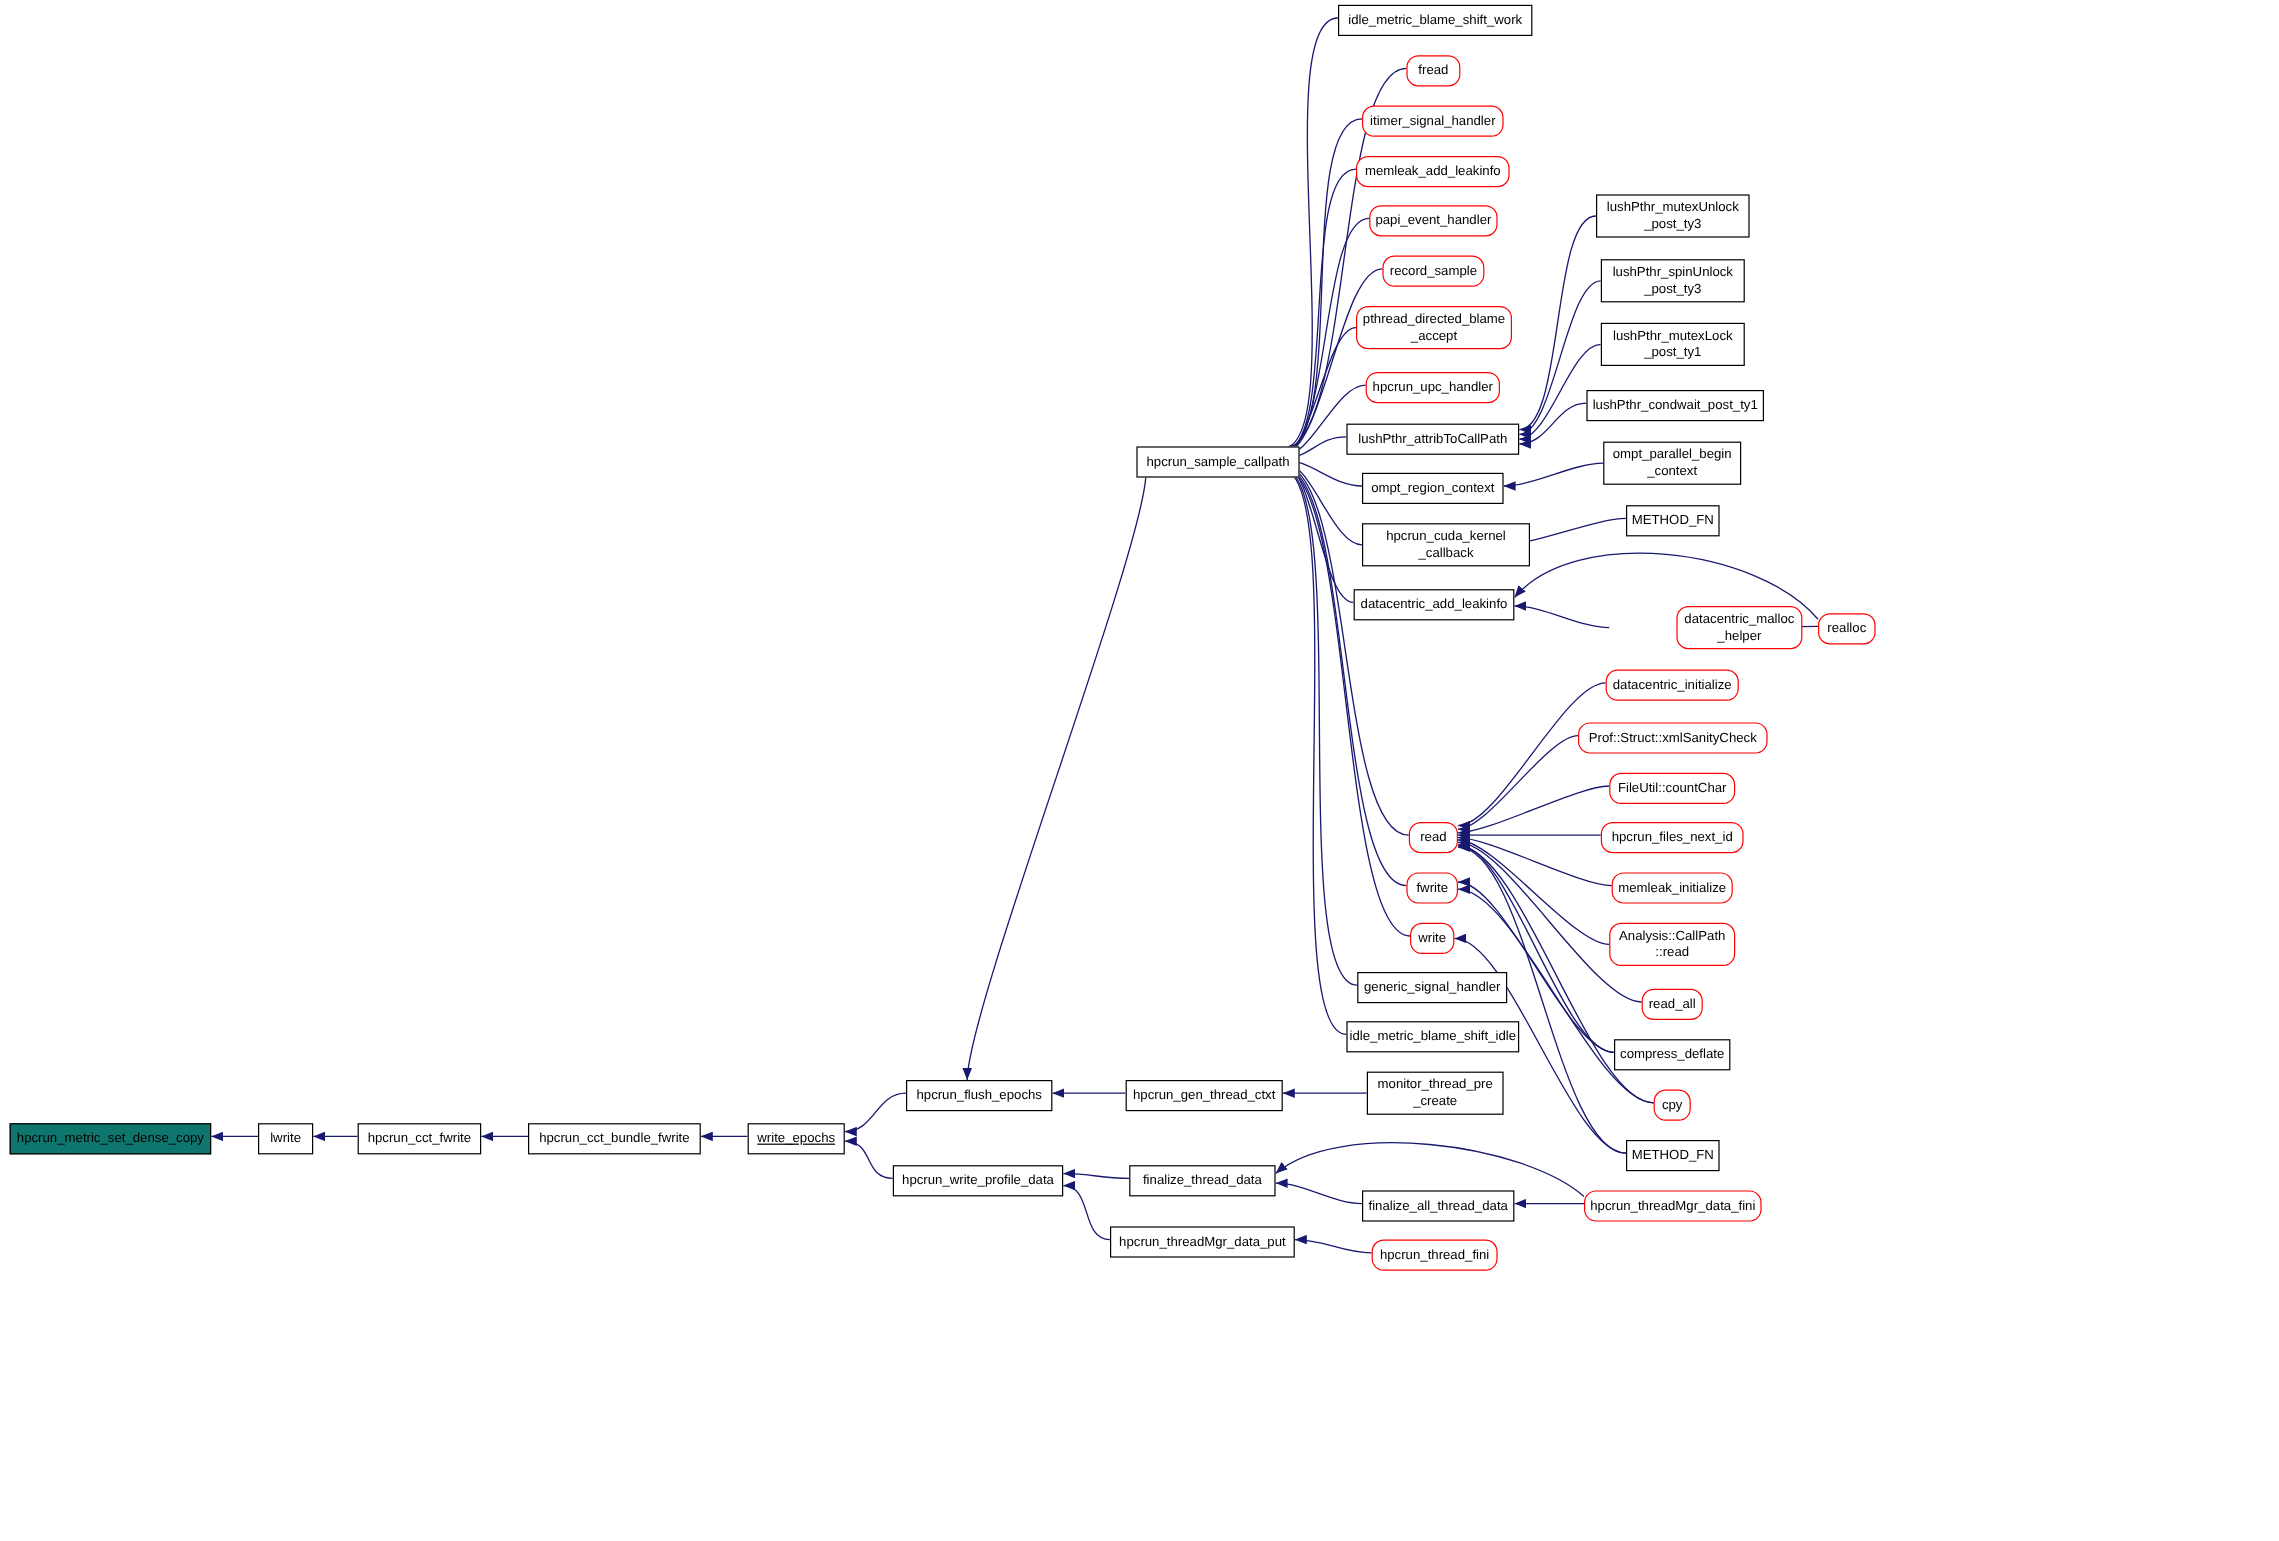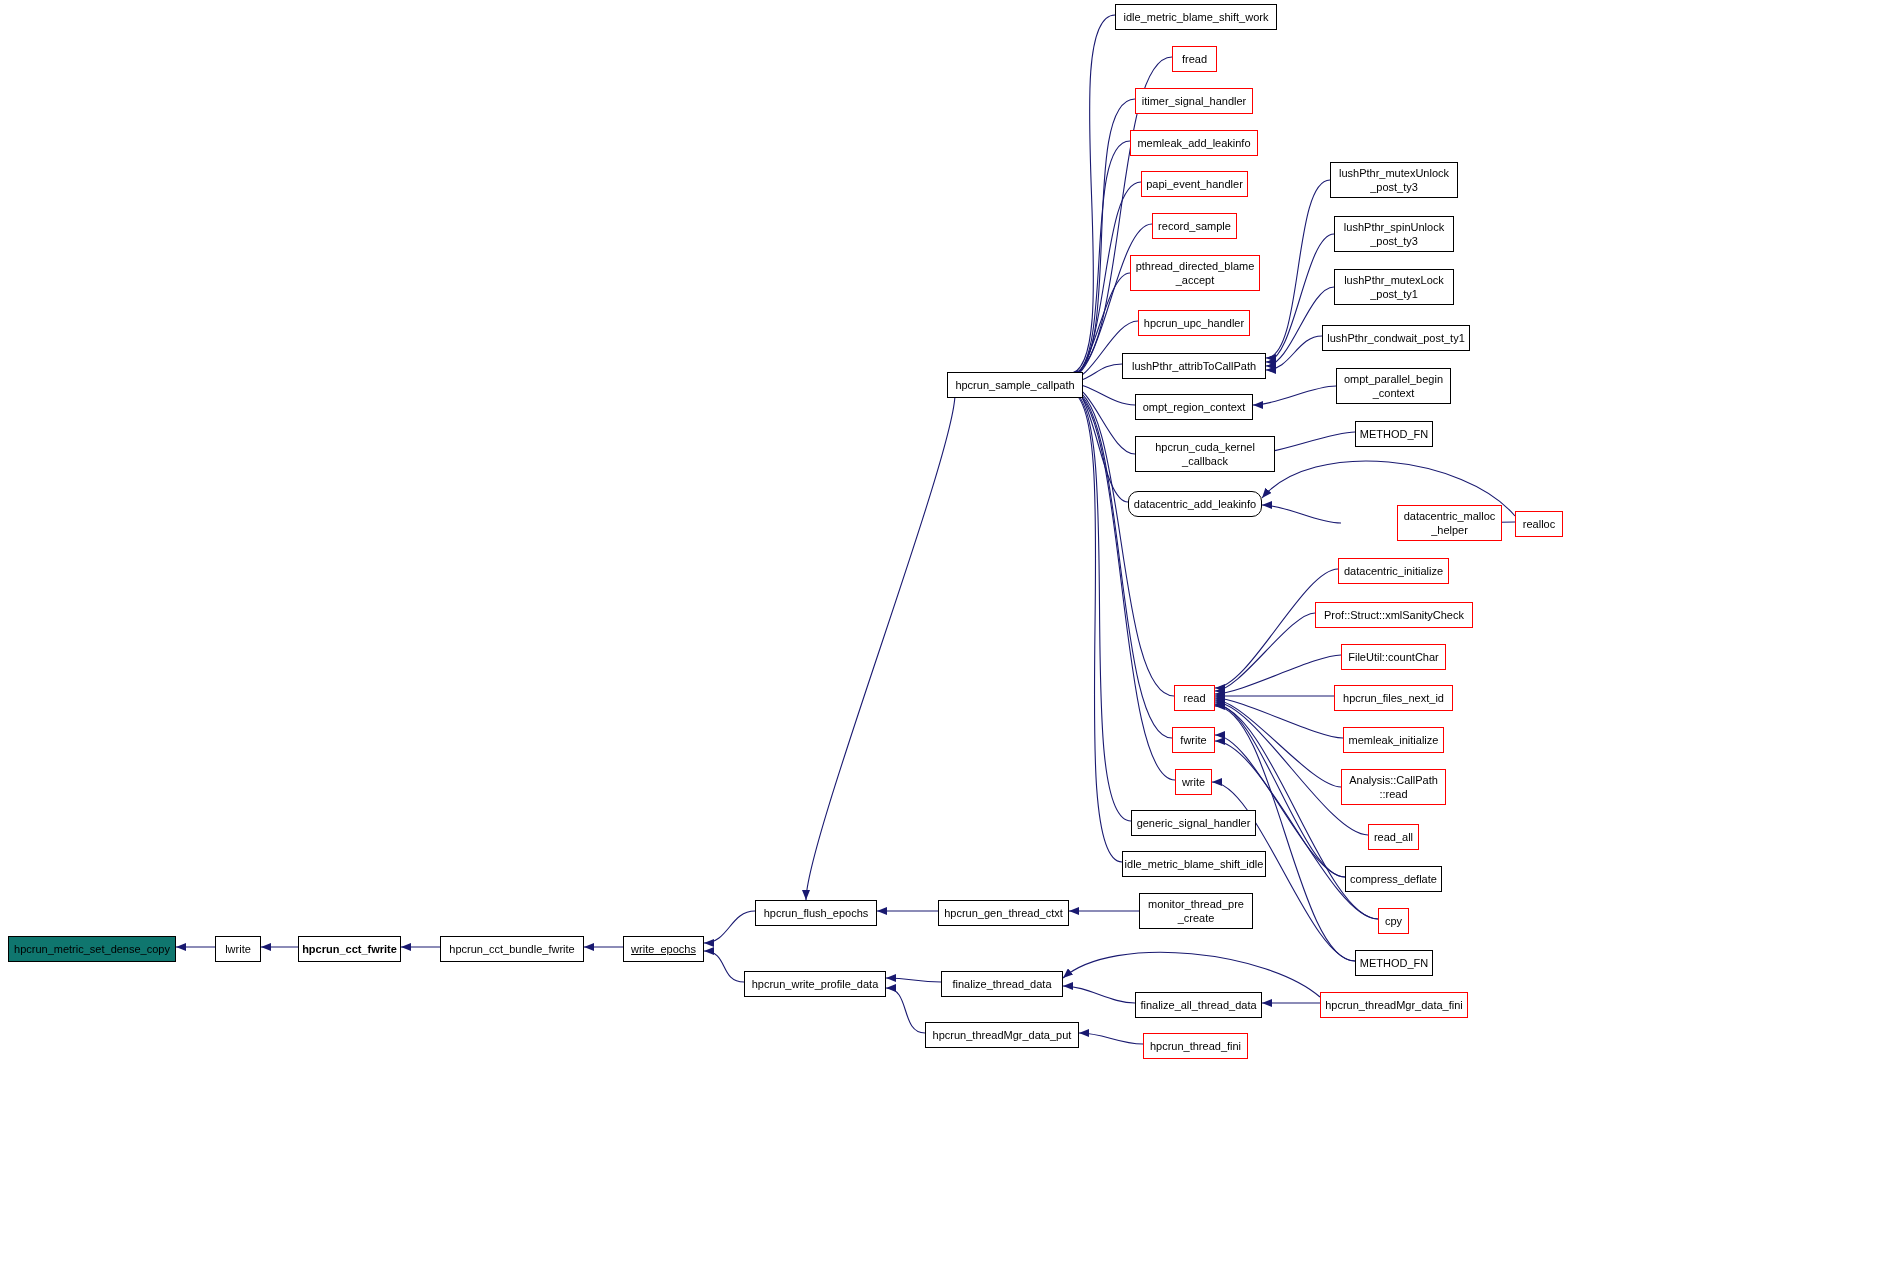--- a/index.html
+++ b/index.html
@@ -35,21 +35,21 @@
     text-align: center;
     font-size: 11px;
     line-height: 14px;
     white-space: pre-line;
     background: #ffffff;
     border: 1px solid #000000;
     color: #000000;
     cursor: pointer;
     padding: 12px 2px;
   }
-  .node.red { border-color: #ff0000; }
+  .node.red { border-color: #ff0000; border-radius: 10px; }
   .node.focus { background: #0f766e; cursor: default; }
 </style>
 </head>
 <body>
 
 <div id="graph">
   <svg id="edges" xmlns="http://www.w3.org/2000/svg" viewBox="0 0 1899 1284">
     <defs>
       <marker id="arrow" markerWidth="10" markerHeight="8" refX="10" refY="4" orient="auto" markerUnits="userSpaceOnUse">
         <path d="M0,0 L10,4 L0,8 Z" fill="#191970"></path>
@@ -105,21 +105,21 @@
       <path d="M 1368 835 C 1327.4547166738225 835, 1255.5452833261775 702, 1215 702" class="edge" stroke="#191970" marker-end="url(#arrow)"></path>
       <path d="M 1345 877 C 1301.7199815157155 877, 1258.2800184842845 704, 1215 704" class="edge" stroke="#191970" marker-end="url(#arrow)"></path>
       <path d="M 1378 919 C 1324.1985130317014 919, 1268.8014869682986 705, 1215 705" class="edge" stroke="#191970" marker-end="url(#arrow)"></path>
       <path d="M 1355 961 C 1296.8192471688446 961, 1273.1807528311554 706, 1215 706" class="edge" stroke="#191970" marker-end="url(#arrow)"></path>
       <path d="M 1345 877 C 1306.4959742364515 877, 1253.5040257635485 735, 1215 735" class="edge" stroke="#191970" marker-end="url(#arrow)"></path>
       <path d="M 1378 919 C 1329.7286834652296 919, 1263.2713165347704 741, 1215 741" class="edge" stroke="#191970" marker-end="url(#arrow)"></path>
       <path d="M 1355 961 C 1309.1786076160927 961, 1257.8213923839073 782, 1212 782" class="edge" stroke="#191970" marker-end="url(#arrow)"></path>
     </svg>
 <div class="node focus" style="left: 8px; top: 936px; width: 168px; height: 22px;">hpcrun_metric_set_dense_copy</div>
     <div class="node" style="left: 215px; top: 936px; width: 46px; height: 22px;">lwrite</div>
-    <div class="node" style="left: 298px; top: 936px; width: 103px; height: 22px; font-weight: bold;">hpcrun_cct_fwrite</div>
+    <div class="node" style="left: 298px; top: 936px; width: 103px; height: 22px;">hpcrun_cct_fwrite</div>
     <div class="node" style="left: 440px; top: 936px; width: 144px; height: 22px;">hpcrun_cct_bundle_fwrite</div>
     <div class="node" style="left: 623px; top: 936px; width: 81px; height: 22px; text-decoration: underline;">write_epochs</div>
     <div class="node" style="left: 755px; top: 900px; width: 122px; height: 22px;">hpcrun_flush_epochs</div>
     <div class="node" style="left: 744px; top: 971px; width: 142px; height: 22px;">hpcrun_write_profile_data</div>
     <div class="node" style="left: 938px; top: 900px; width: 131px; height: 22px;">hpcrun_gen_thread_ctxt</div>
     <div class="node" style="left: 1139px; top: 893px; width: 114px; height: 36px;">monitor_thread_pre
 _create</div>
     <div class="node" style="left: 941px; top: 971px; width: 122px; height: 22px;">finalize_thread_data</div>
     <div class="node" style="left: 925px; top: 1022px; width: 154px; height: 22px;">hpcrun_threadMgr_data_put</div>
     <div class="node" style="left: 1135px; top: 992px; width: 127px; height: 22px;">finalize_all_thread_data</div>
@@ -132,21 +132,21 @@
     <div class="node red" style="left: 1130px; top: 130px; width: 128px; height: 22px;">memleak_add_leakinfo</div>
     <div class="node red" style="left: 1141px; top: 171px; width: 107px; height: 22px;">papi_event_handler</div>
     <div class="node red" style="left: 1152px; top: 213px; width: 85px; height: 22px;">record_sample</div>
     <div class="node red" style="left: 1130px; top: 255px; width: 130px; height: 36px;">pthread_directed_blame
 _accept</div>
     <div class="node red" style="left: 1138px; top: 310px; width: 112px; height: 22px;">hpcrun_upc_handler</div>
     <div class="node" style="left: 1122px; top: 353px; width: 144px; height: 22px;">lushPthr_attribToCallPath</div>
     <div class="node" style="left: 1135px; top: 394px; width: 118px; height: 22px;">ompt_region_context</div>
     <div class="node" style="left: 1135px; top: 436px; width: 140px; height: 36px;">hpcrun_cuda_kernel
 _callback</div>
-    <div class="node" style="left: 1128px; top: 491px; width: 134px; height: 22px; border-radius: 10px;">datacentric_add_leakinfo</div>
+    <div class="node" style="left: 1128px; top: 491px; width: 134px; height: 22px;">datacentric_add_leakinfo</div>
     <div class="node" style="left: 1330px; top: 162px; width: 128px; height: 36px;">lushPthr_mutexUnlock
 _post_ty3</div>
     <div class="node" style="left: 1334px; top: 216px; width: 120px; height: 36px;">lushPthr_spinUnlock
 _post_ty3</div>
     <div class="node" style="left: 1334px; top: 269px; width: 120px; height: 36px;">lushPthr_mutexLock
 _post_ty1</div>
     <div class="node" style="left: 1322px; top: 325px; width: 148px; height: 22px;">lushPthr_condwait_post_ty1</div>
     <div class="node" style="left: 1336px; top: 368px; width: 115px; height: 36px;">ompt_parallel_begin
 _context</div>
     <div class="node" style="left: 1355px; top: 421px; width: 78px; height: 22px;">METHOD_FN</div>

